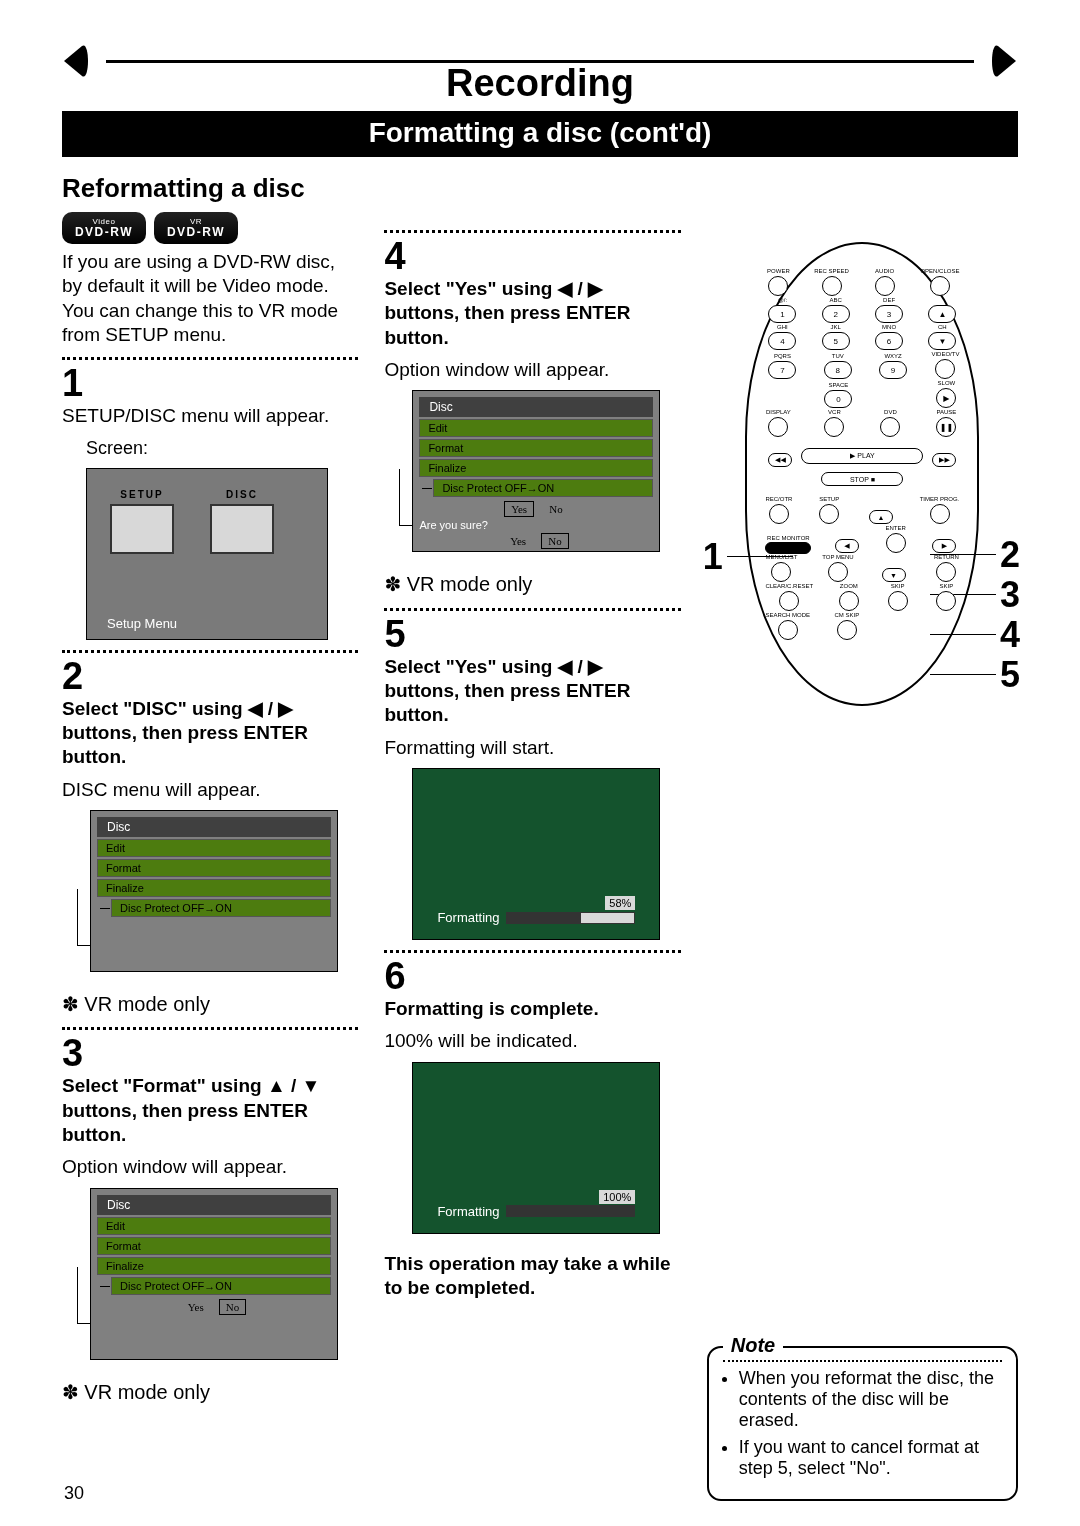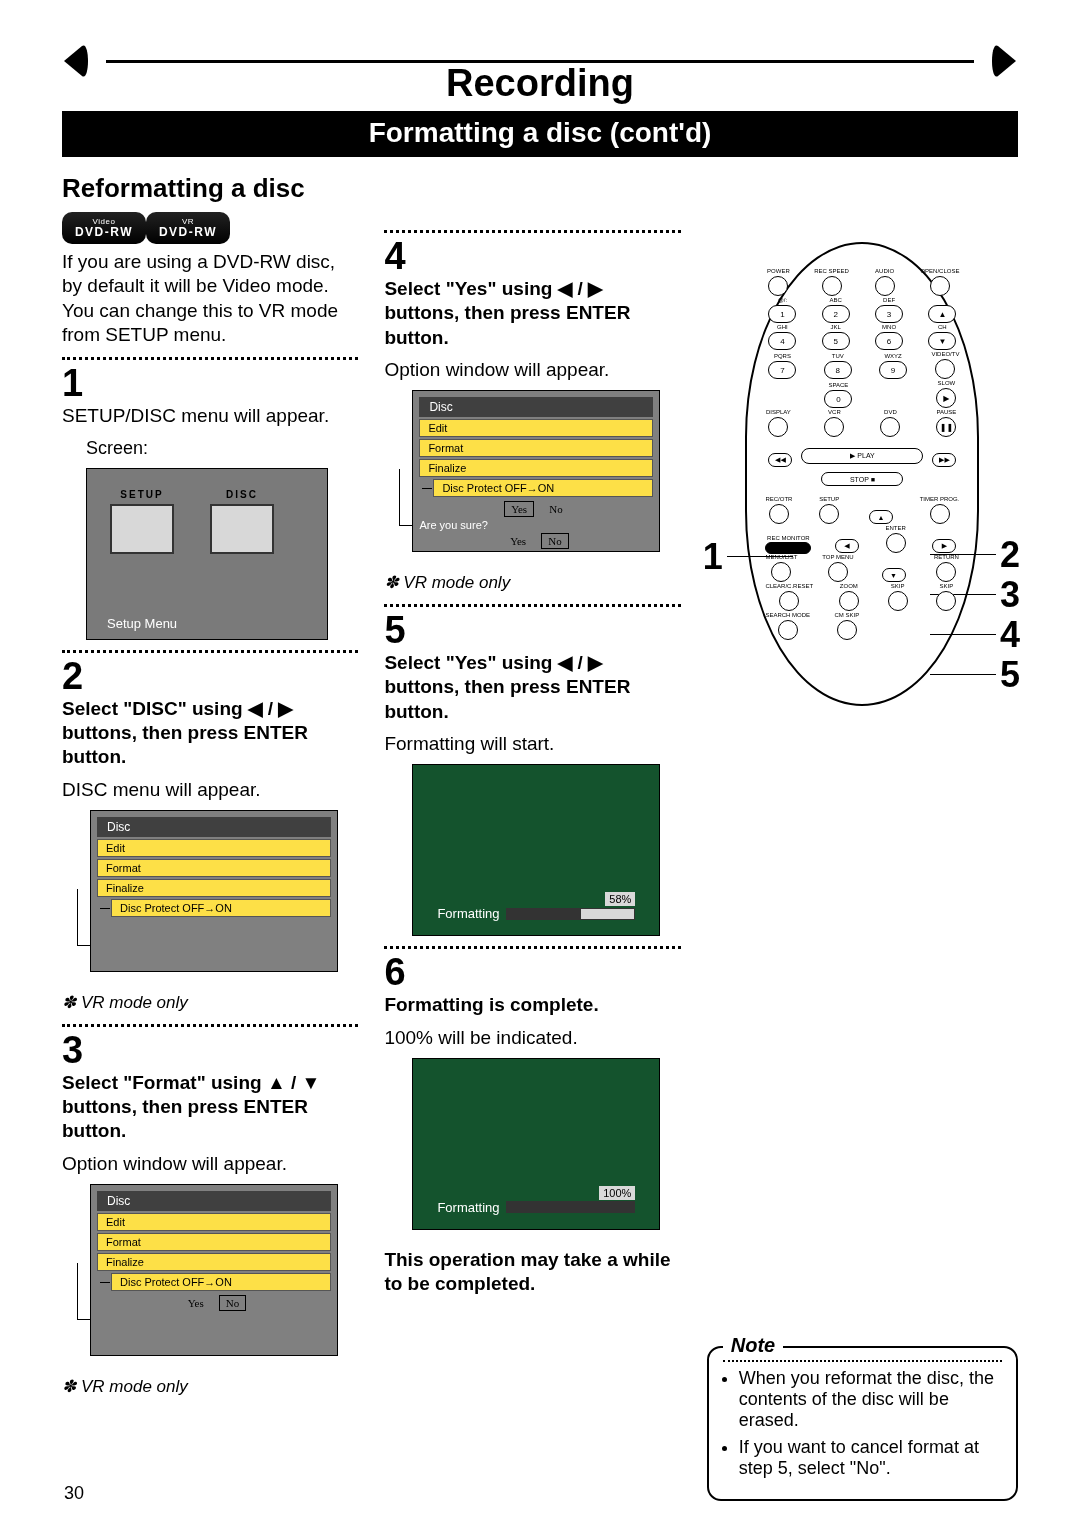--- a/index.html
+++ b/index.html
@@ -49,21 +49,21 @@
     margin: 0 0 8px 0;
   }
 
   .columns {
     display: flex;
     gap: 26px;
   }
   .col { flex: 1; min-width: 0; }
   .col-right { flex: 1.05; }
 
-  .badges { display: flex; margin-bottom: 6px; }
+  .badges { display: flex; gap: 8px; margin-bottom: 6px; }
   .badge {
     width: 84px; height: 32px;
     background: linear-gradient(#222,#000);
     border-radius: 10px;
     color: #fff;
     display: flex; flex-direction: column;
     align-items: center; justify-content: center;
     font-size: 8px; line-height: 1;
   }
   .badge .b1 { font-size: 8px; letter-spacing: 0.5px; }
@@ -114,38 +114,38 @@
     position: relative;
   }
   .menu-inner {
     margin: 6px 6px 40px 6px;
   }
   .menu-title {
     background: #404040; color: #fff;
     font-size: 12px; padding: 3px 10px;
   }
   .menu-item {
-    background: #fde047; border: 1px solid #555;
+    background: #4d7c0f; border: 1px solid #555;
     font-size: 11px; padding: 2px 8px; margin-top: 2px; color:#000;
   }
   .menu-item.indent { margin-left: 14px; width: calc(100% - 14px); box-sizing: border-box; position:relative;}
   .menu-item.indent::before{
     content:""; position:absolute; left:-12px; top:50%; width:10px; height:1px; background:#000;
   }
   .yn { text-align:center; font-size:11px; padding:4px 0 2px 0; color:#000;}
   .yn span{ display:inline-block; padding:1px 6px; margin:0 3px;font-family:Liberation Serif, serif;}
   .yn .boxed{ border:1px solid #000; }
   .ays { font-size:11px; color:#fff; padding:0 0 2px 0;}
 
   .lead-line {
     position: absolute;
     border-left: 1px solid #000;
   }
 
-  .vr-note { font-size: 17px; margin-top: 20px; font-style: italic; }
+  .vr-note { font-size: 20px; margin-top: 20px; }
 
   
   .fmt-box {
     width: 246px; height: 170px;
     border: 1px solid #000;
     background: #14532d;
     position: relative;
     margin: 6px 0 8px 28px;
   }
   .fmt-bar-wrap {

